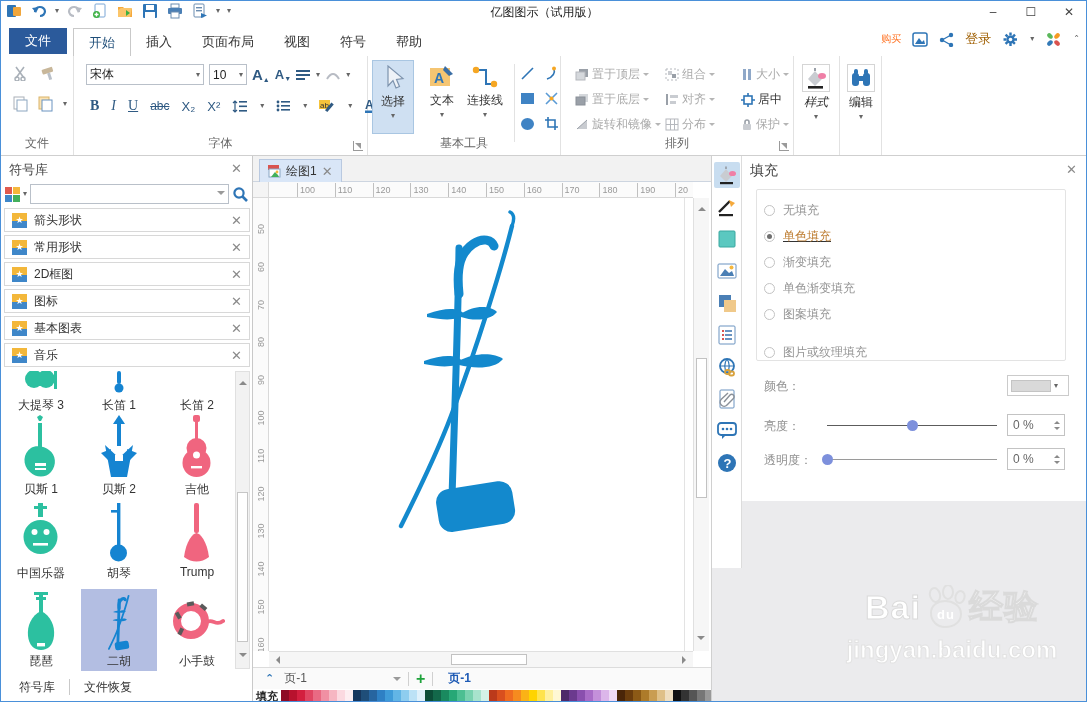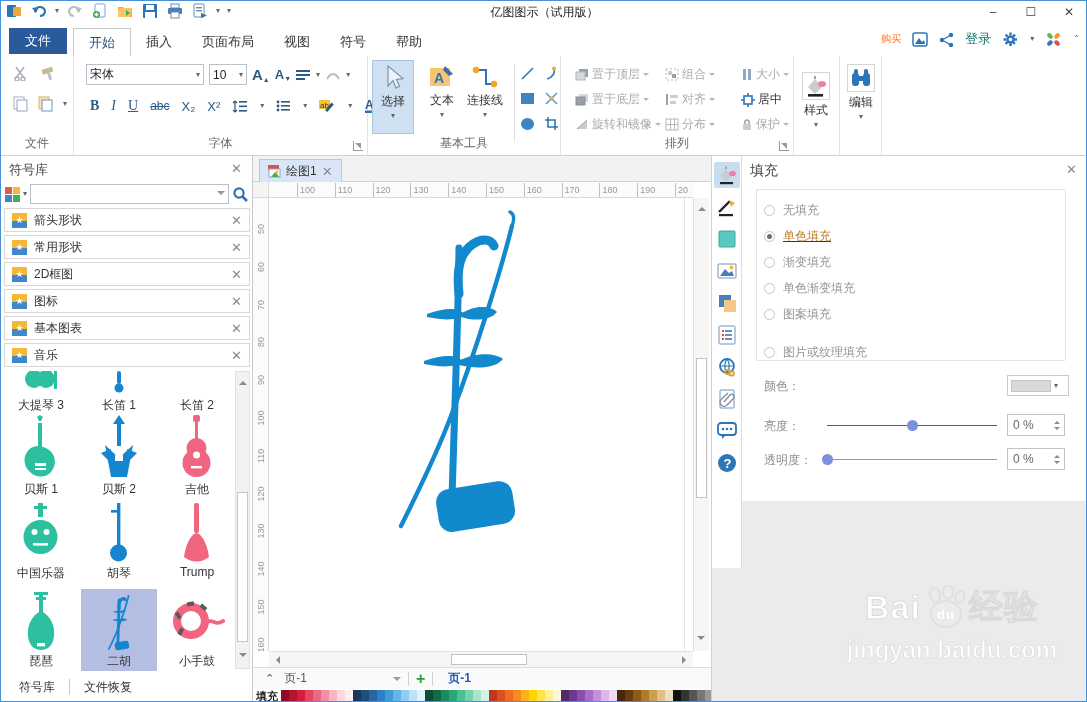--- a/index.html
+++ b/index.html
@@ -18,21 +18,21 @@
   .win-btn { width:38px; height:21px; display:flex; align-items:center; justify-content:center; color:#444; font-size:12px; }
 
   
   .tabrow { position:absolute; left:0; top:22px; width:1087px; height:33px; background:#fff; }
   .file-btn { position:absolute; left:8px; top:5px; width:58px; height:26px; background:#2b5a9b; color:#fff; text-align:center; line-height:26px; font-size:13px; }
   .tabs { position:absolute; left:72px; top:5px; height:28px; display:flex; }
   .tab { padding:0 15px; line-height:27px; font-size:13px; color:#333; }
   .tab.active { background:#fff; border:1px solid #c9c9c9; border-bottom:none; color:#1f4e79; }
   .tr-right { position:absolute; right:8px; top:7px; display:flex; align-items:center; gap:11px; }
   .buy { color:#ff7426; font-size:10px; }
-  .login { color:#0f766e; font-size:13px; }
+  .login { color:#a16207; font-size:13px; }
 
   
   .ribbon { position:absolute; left:0; top:55px; width:1087px; height:100px; background:#fff; border-bottom:1px solid #cfcfcf; }
   .rgroup { position:absolute; top:0; height:99px; border-right:1px solid #e2e2e2; }
   .glabel { position:absolute; bottom:3px; left:0; right:0; text-align:center; font-size:12px; color:#666; }
   .launcher { position:absolute; bottom:4px; right:4px; width:10px; height:10px; border-left:1px solid #9a9a9a; border-bottom:1px solid #9a9a9a; }
   .launcher::after { content:""; position:absolute; right:2px; top:2px; border:3px solid transparent; border-right-color:#9a9a9a; border-top-color:#9a9a9a; }
   .rowicons { position:absolute; display:flex; align-items:center; gap:10px; }
   .combo { height:21px; border:1px solid #b9c0c9; background:#fff; display:flex; align-items:center; font-size:12px; padding:0 3px; color:#222; }
   .combo .cv { flex:1; }
@@ -520,21 +520,21 @@
             </svg>
             <span>保护</span>
             <span class="minicaret"></span>
           </div>
       </div>
       <div class="glabel">排列</div>
       <span class="launcher"></span>
     </div>
 
     <div class="rgroup" style="left:793px;width:46px;">
-      <div class="bigbtn" style="left:2px;top:12px;width:40px;">
+      <div class="bigbtn" style="left:2px;top:4px;width:40px;font-style:italic;">
         <span style="border:1px solid #d5d5d5;padding:2px;">
             <svg width="22" height="22">
               <polygon points="3,12 10,4 17,12 10,19" fill="#c9ccd1"></polygon>
               <path d="M10 4 L10 1" stroke="#9aa0a8" stroke-width="2"></path>
               <ellipse cx="17" cy="9" rx="4" ry="3" fill="#ef7fa6"></ellipse>
               <rect x="3" y="19" width="15" height="2.6" fill="#222"></rect>
             </svg>
           </span>
         <span class="blabel">样式</span>
         <span class="caret">▾</span>

